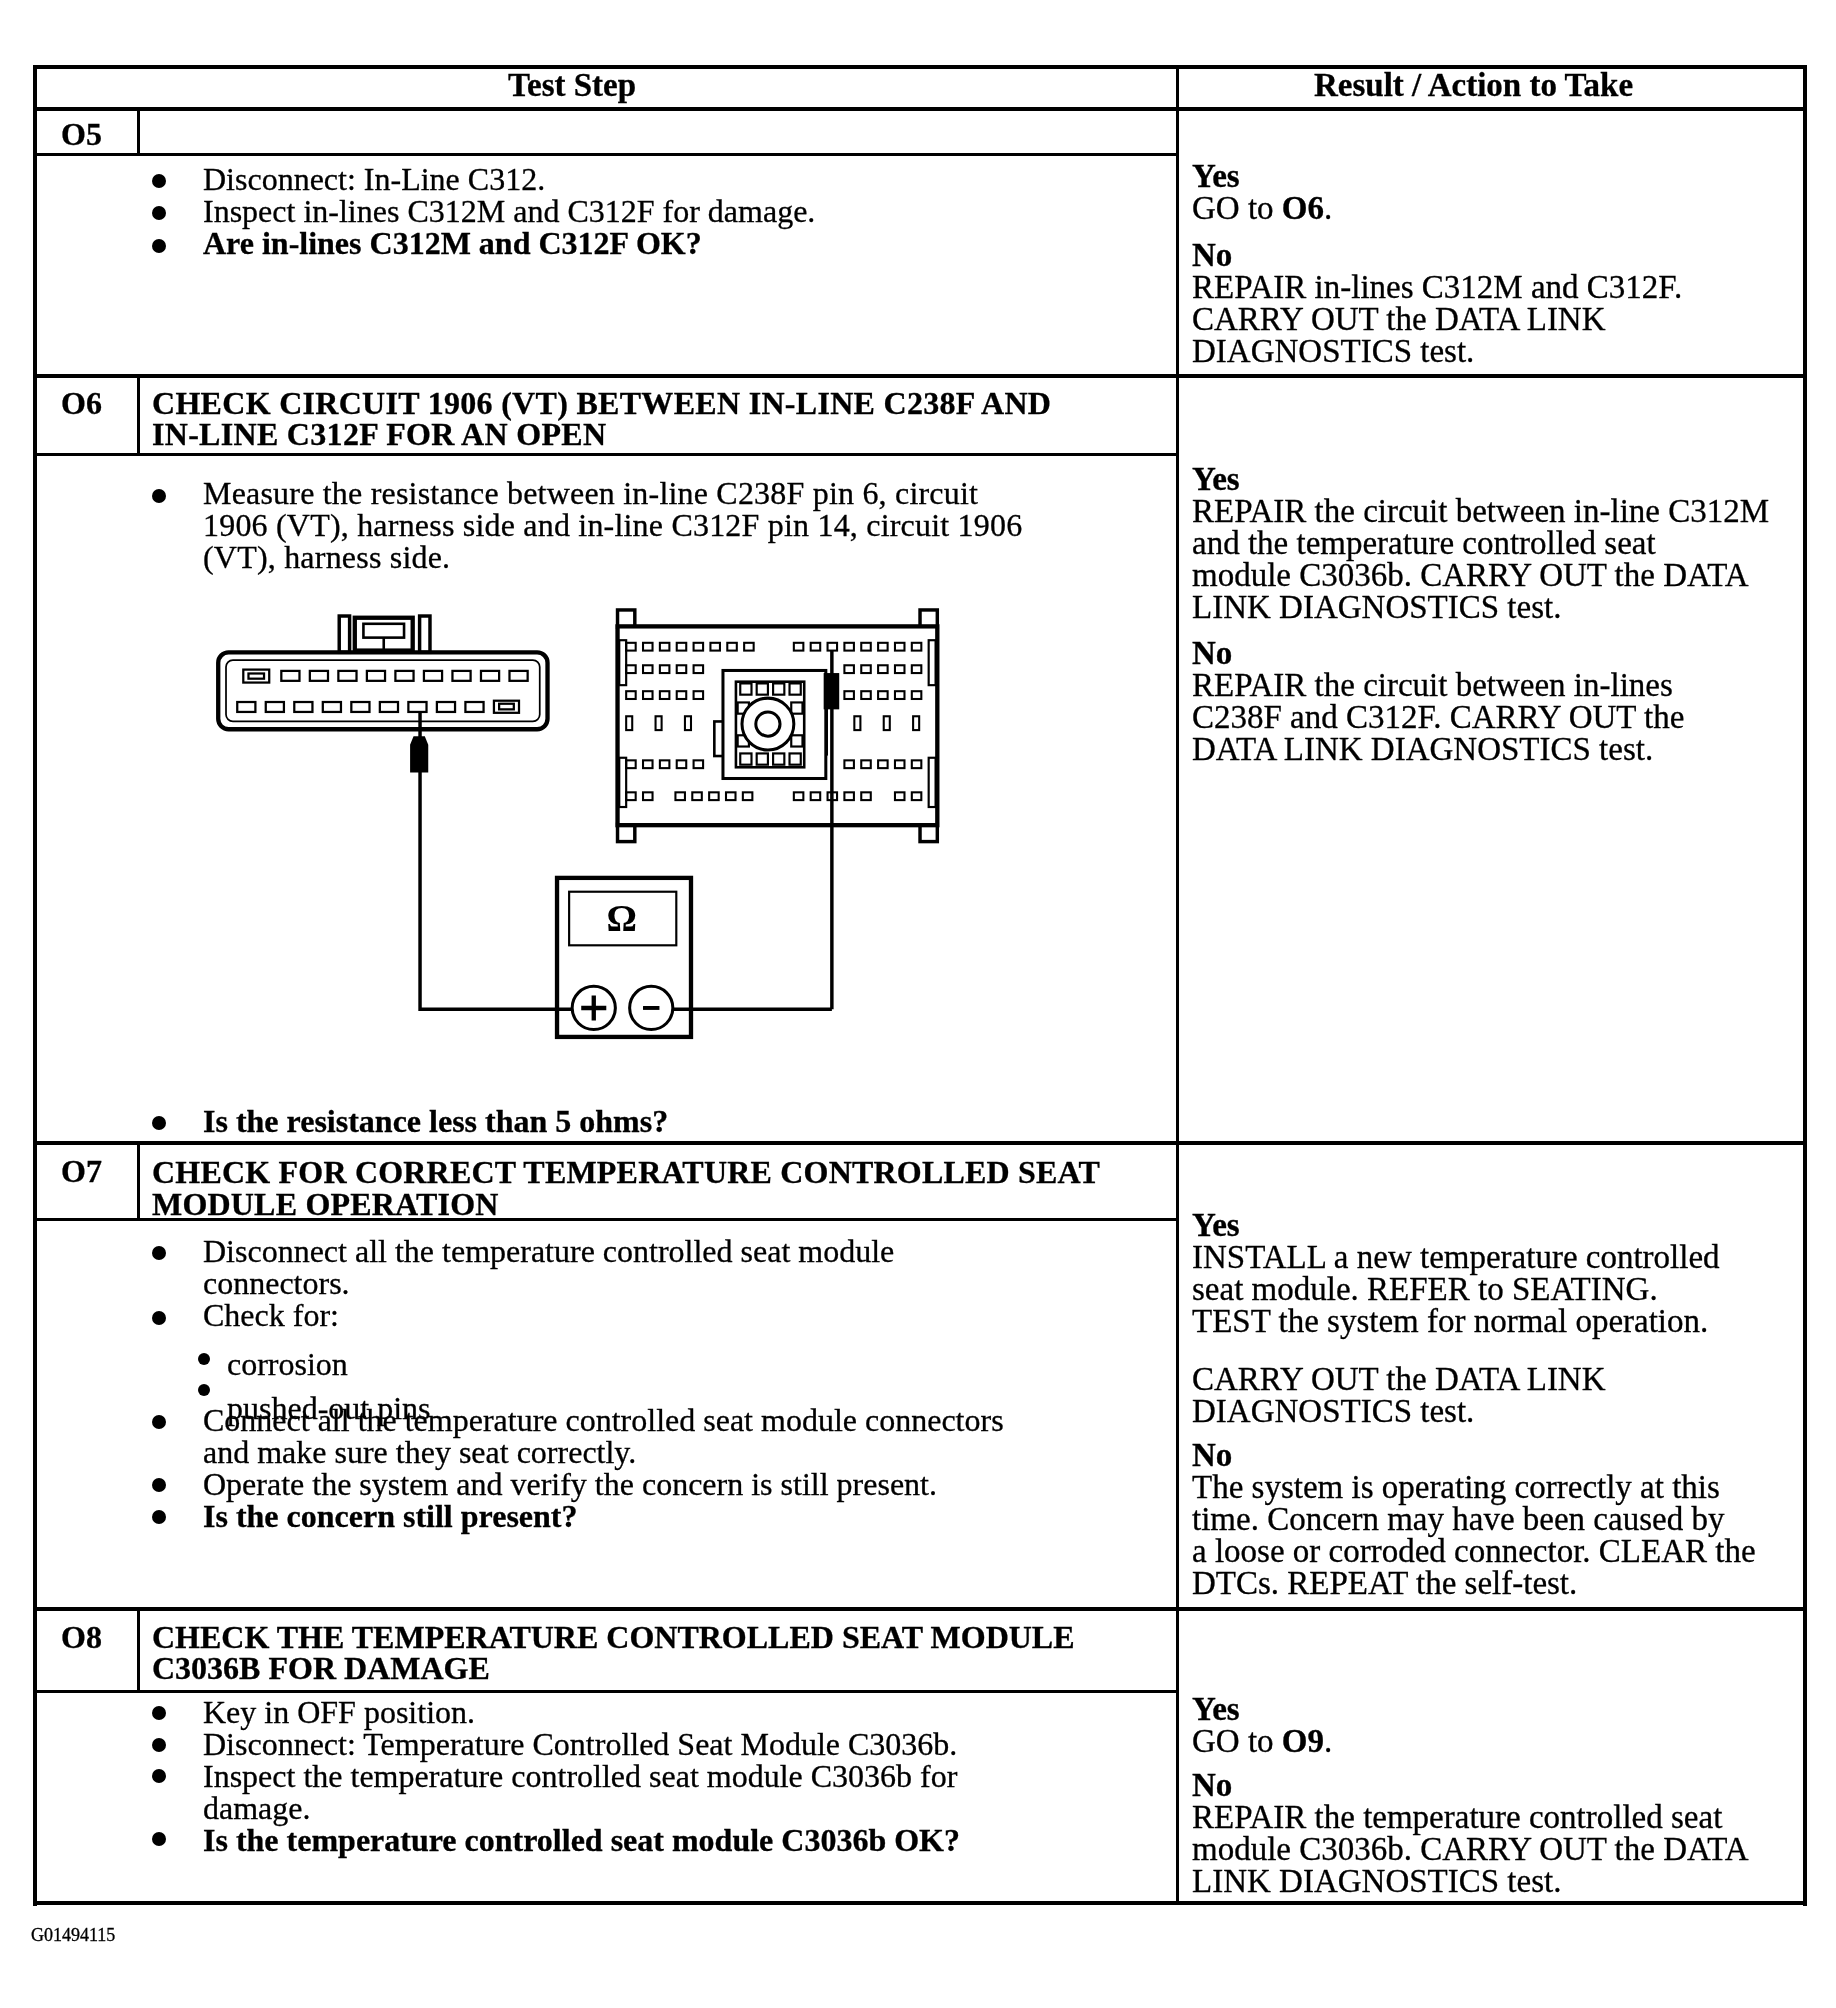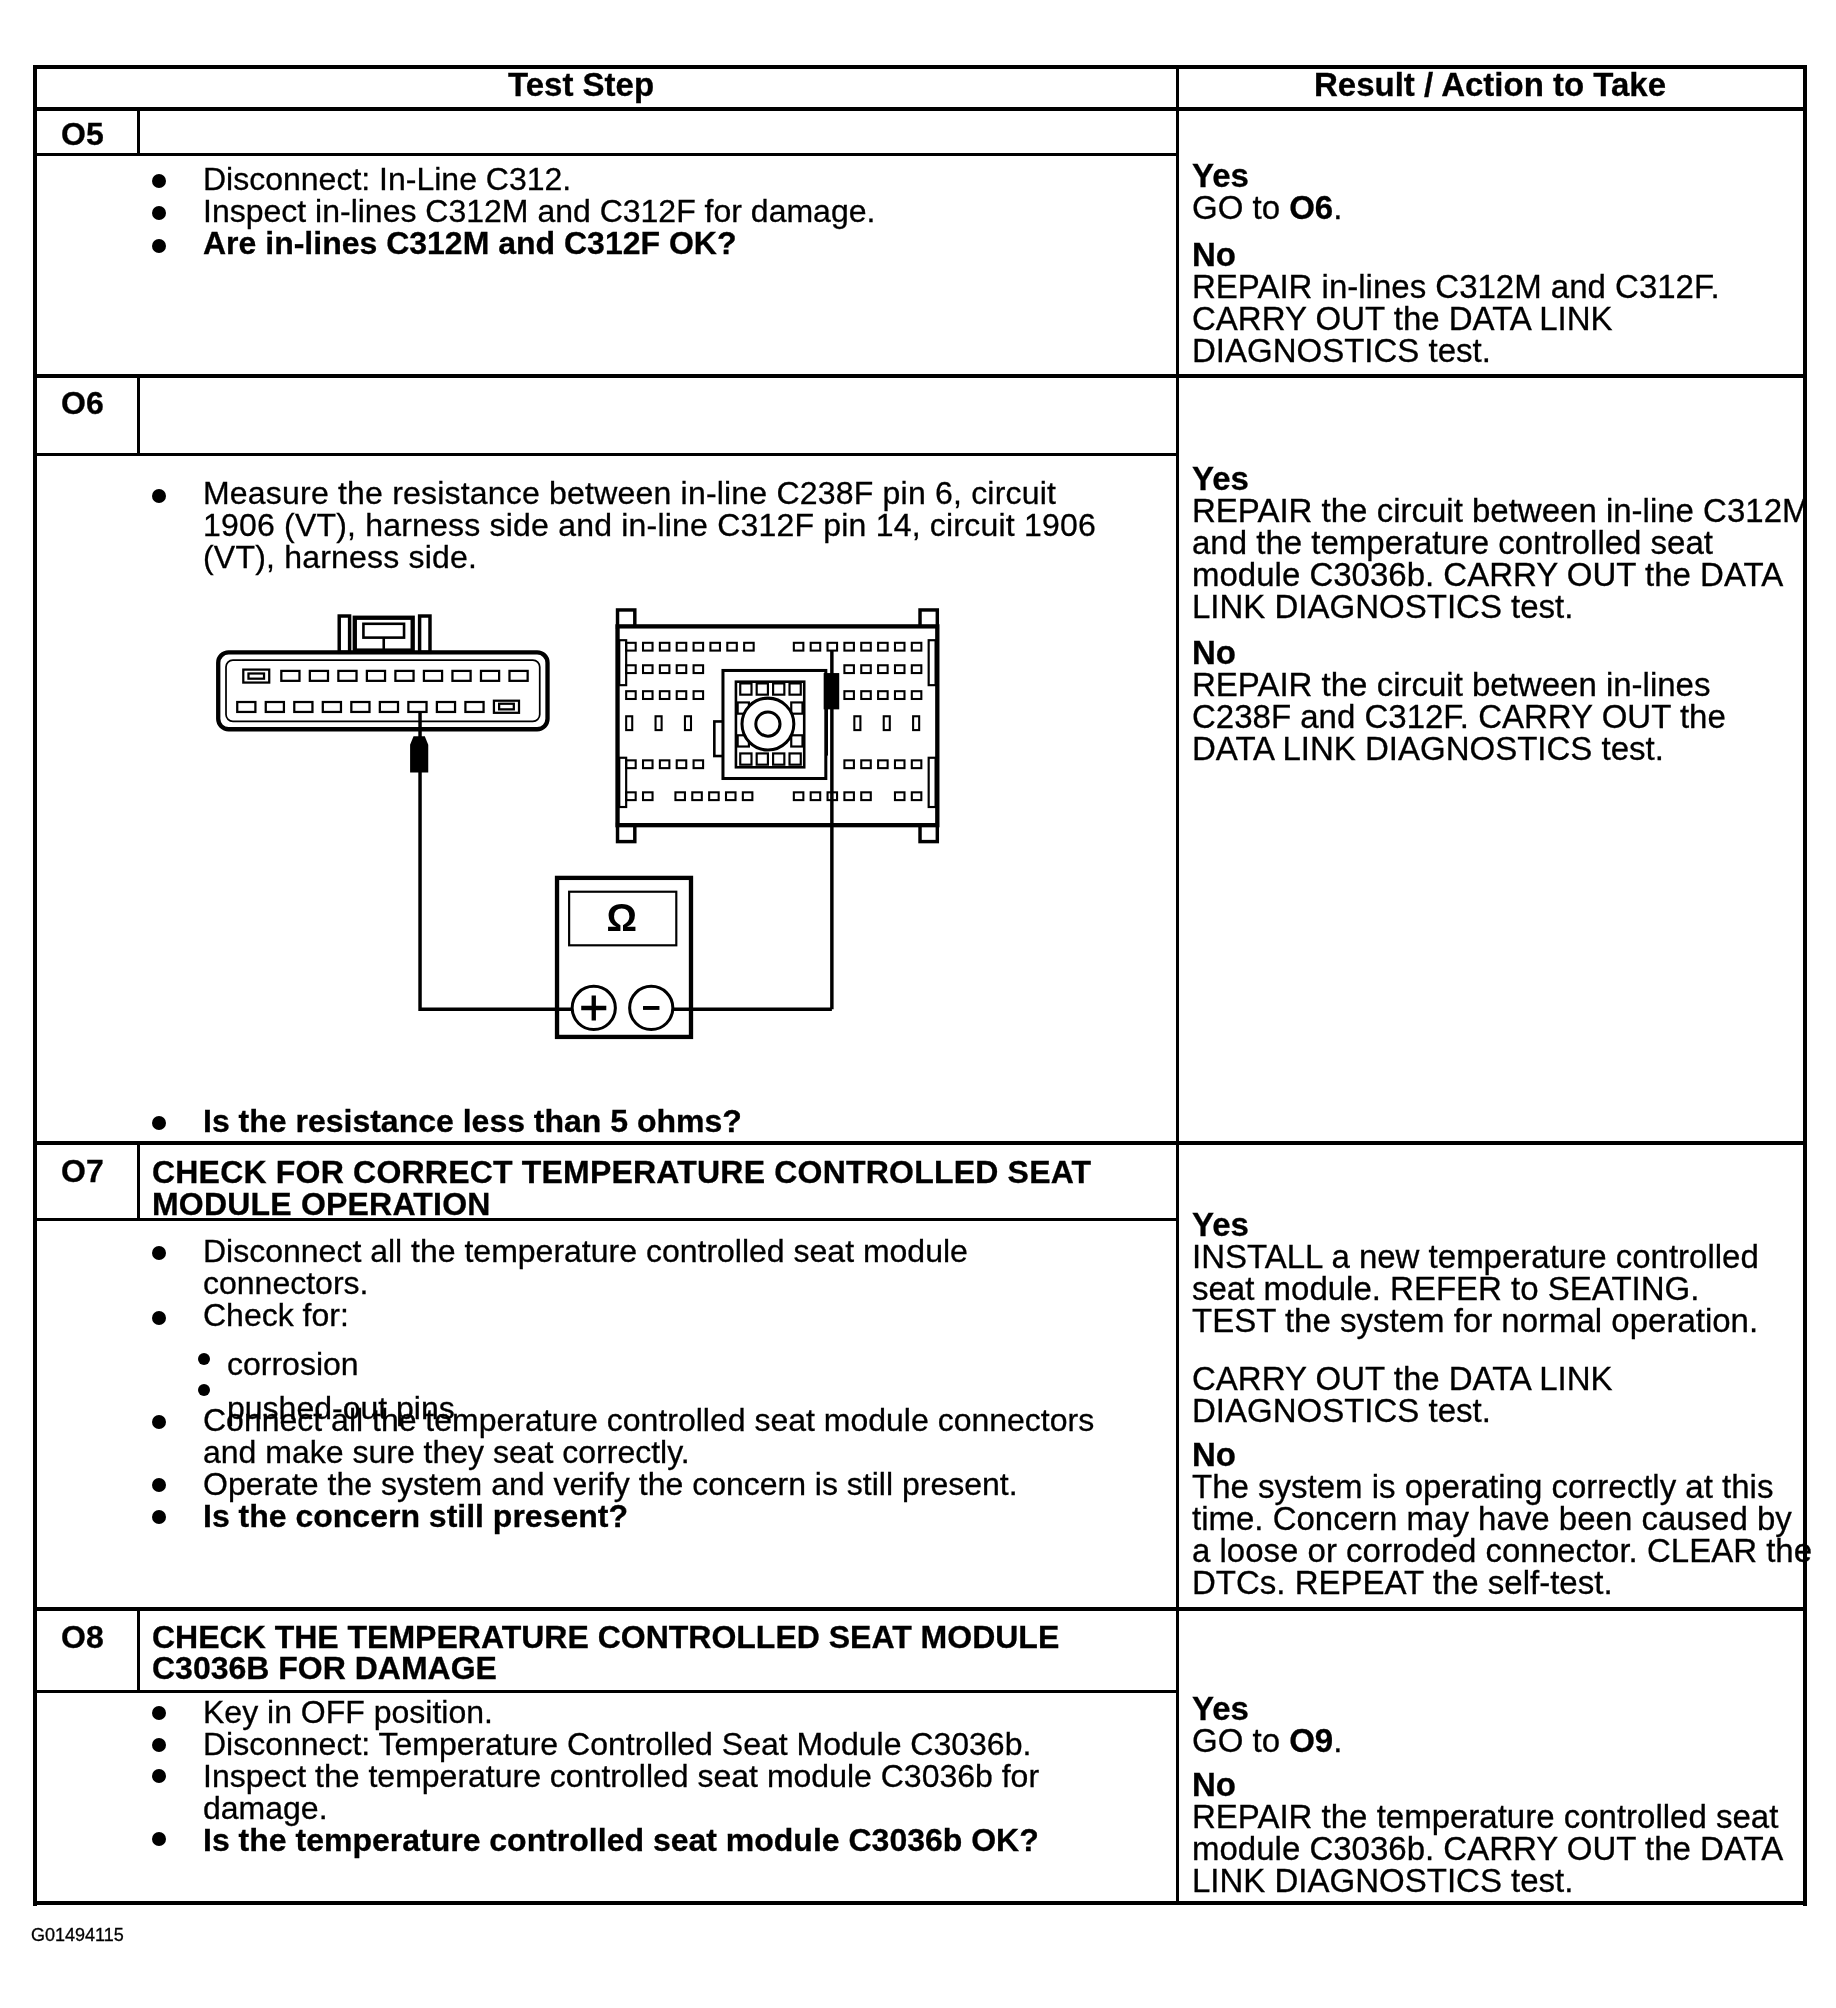--- a/index.html
+++ b/index.html
@@ -1,17 +1,17 @@
 <!DOCTYPE html>
 <html style="font-size:14px"><head>
 <meta charset="utf-8">
 <style>
 html,body{margin:0;padding:0;background:#fff;}
 #page{position:relative;width:1837px;height:2009px;background:#fff;overflow:hidden;
-  font-family:Liberation Sans, sans-serif;color:#000;}
+  font-family:Liberation Serif, serif;color:#000;}
 .ln{position:absolute;background:#000;}
 .t{position:absolute;font-size:32px;line-height:32px;white-space:nowrap;-webkit-text-stroke:0.3px #000;}
 .rt{font-size:33px;}
 .b{font-weight:bold;}
 .dot{position:absolute;width:14px;height:14px;border-radius:50%;background:#000;}
 .sdot{position:absolute;width:12px;height:12px;border-radius:50%;background:#000;}
 </style>
 </head>
 <body>
 <div id="page">
@@ -41,20 +41,21 @@
 <div class="t b" style="left:61px;top:118px;">O5</div>
 <div class="t" style="left:203px;top:163px;">Disconnect: In-Line C312.<br>Inspect in-lines C312M and C312F for damage.<br><span class="b">Are in-lines C312M and C312F OK?</span></div>
 <div class="dot" style="left:152px;top:174px;"></div>
 <div class="dot" style="left:152px;top:206px;"></div>
 <div class="dot" style="left:152px;top:239px;"></div>
 
 <div class="t rt" style="left:1192px;top:160px;"><span class="b">Yes</span><br>GO to <span class="b">O6</span>.</div>
 <div class="t rt" style="left:1192px;top:239px;"><span class="b">No</span><br>REPAIR in-lines C312M and C312F.<br>CARRY OUT the DATA LINK<br>DIAGNOSTICS test.</div>
 
 <div class="t b" style="left:61px;top:387px;">O6</div>
+<div class="t b" style="left:152px;top:388px;line-height:31px;letter-spacing:0.3px;">CHECK CIRCUIT 1906 (VT) BETWEEN IN-LINE C238F AND<br>IN-LINE C312F FOR AN OPEN</div>
 <div class="t" style="left:203px;top:477px;letter-spacing:0.2px;">Measure the resistance between in-line C238F pin 6, circuit<br>1906 (VT), harness side and in-line C312F pin 14, circuit 1906<br>(VT), harness side.</div>
 <div class="dot" style="left:152px;top:489px;"></div>
 <div class="t b" style="left:203px;top:1105px;">Is the resistance less than 5 ohms?</div>
 <div class="dot" style="left:152px;top:1116px;"></div>
 
 <div class="t rt" style="left:1192px;top:463px;"><span class="b">Yes</span><br>REPAIR the circuit between in-line C312M<br>and the temperature controlled seat<br>module C3036b. CARRY OUT the DATA<br>LINK DIAGNOSTICS test.</div>
 <div class="t rt" style="left:1192px;top:637px;"><span class="b">No</span><br>REPAIR the circuit between in-lines<br>C238F and C312F. CARRY OUT the<br>DATA LINK DIAGNOSTICS test.</div>
 
 <svg style="position:absolute;left:199px;top:597px;" width="761" height="484" viewBox="230 690 880 560" fill="none" stroke="#000">
 

